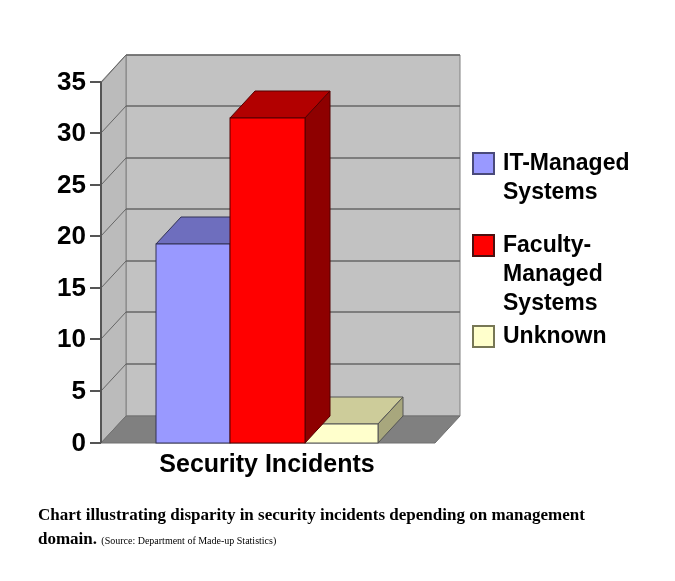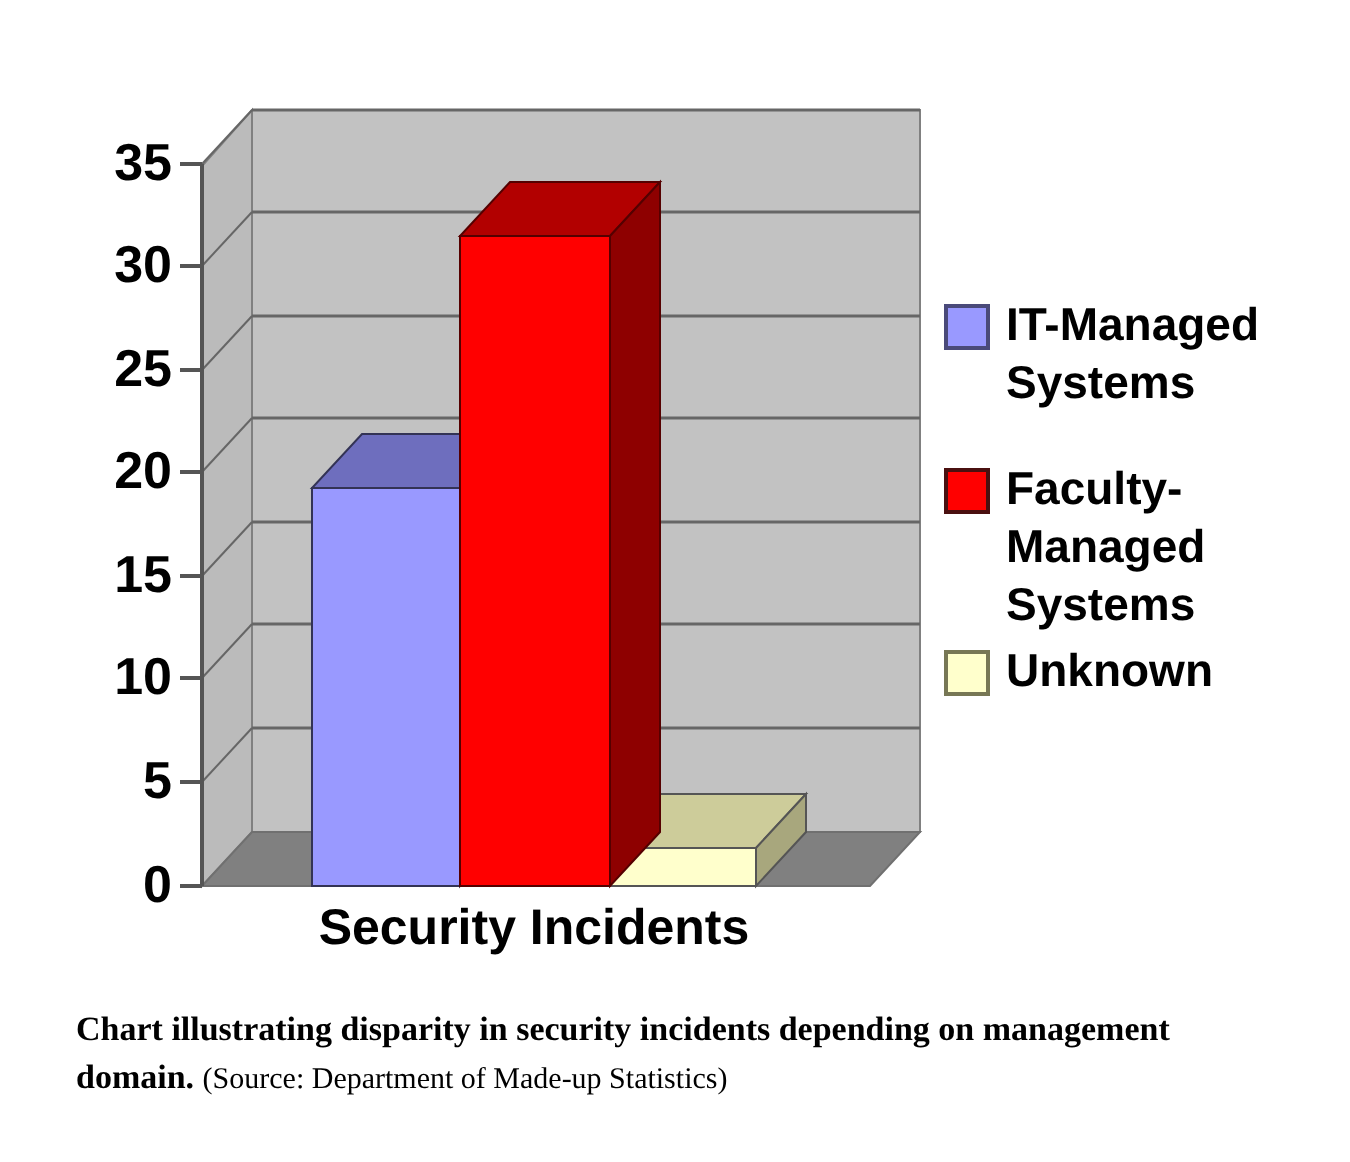--- a/index.html
+++ b/index.html
@@ -52,21 +52,21 @@
     top: 503px;
     width: 610px;
     font-family: "Liberation Serif", serif;
     font-size: 17px;
     font-weight: bold;
     color: #000000;
     line-height: 1.42;
   }
   .caption .source {
     font-weight: normal;
-    font-size: 15px;
+    font-size: 10px;
   }
 </style>
 </head>
 <body>
 
 <div id="figure">
 
   <svg class="chart-svg" width="675" height="581" viewBox="0 0 675 581">
 
     <g>

